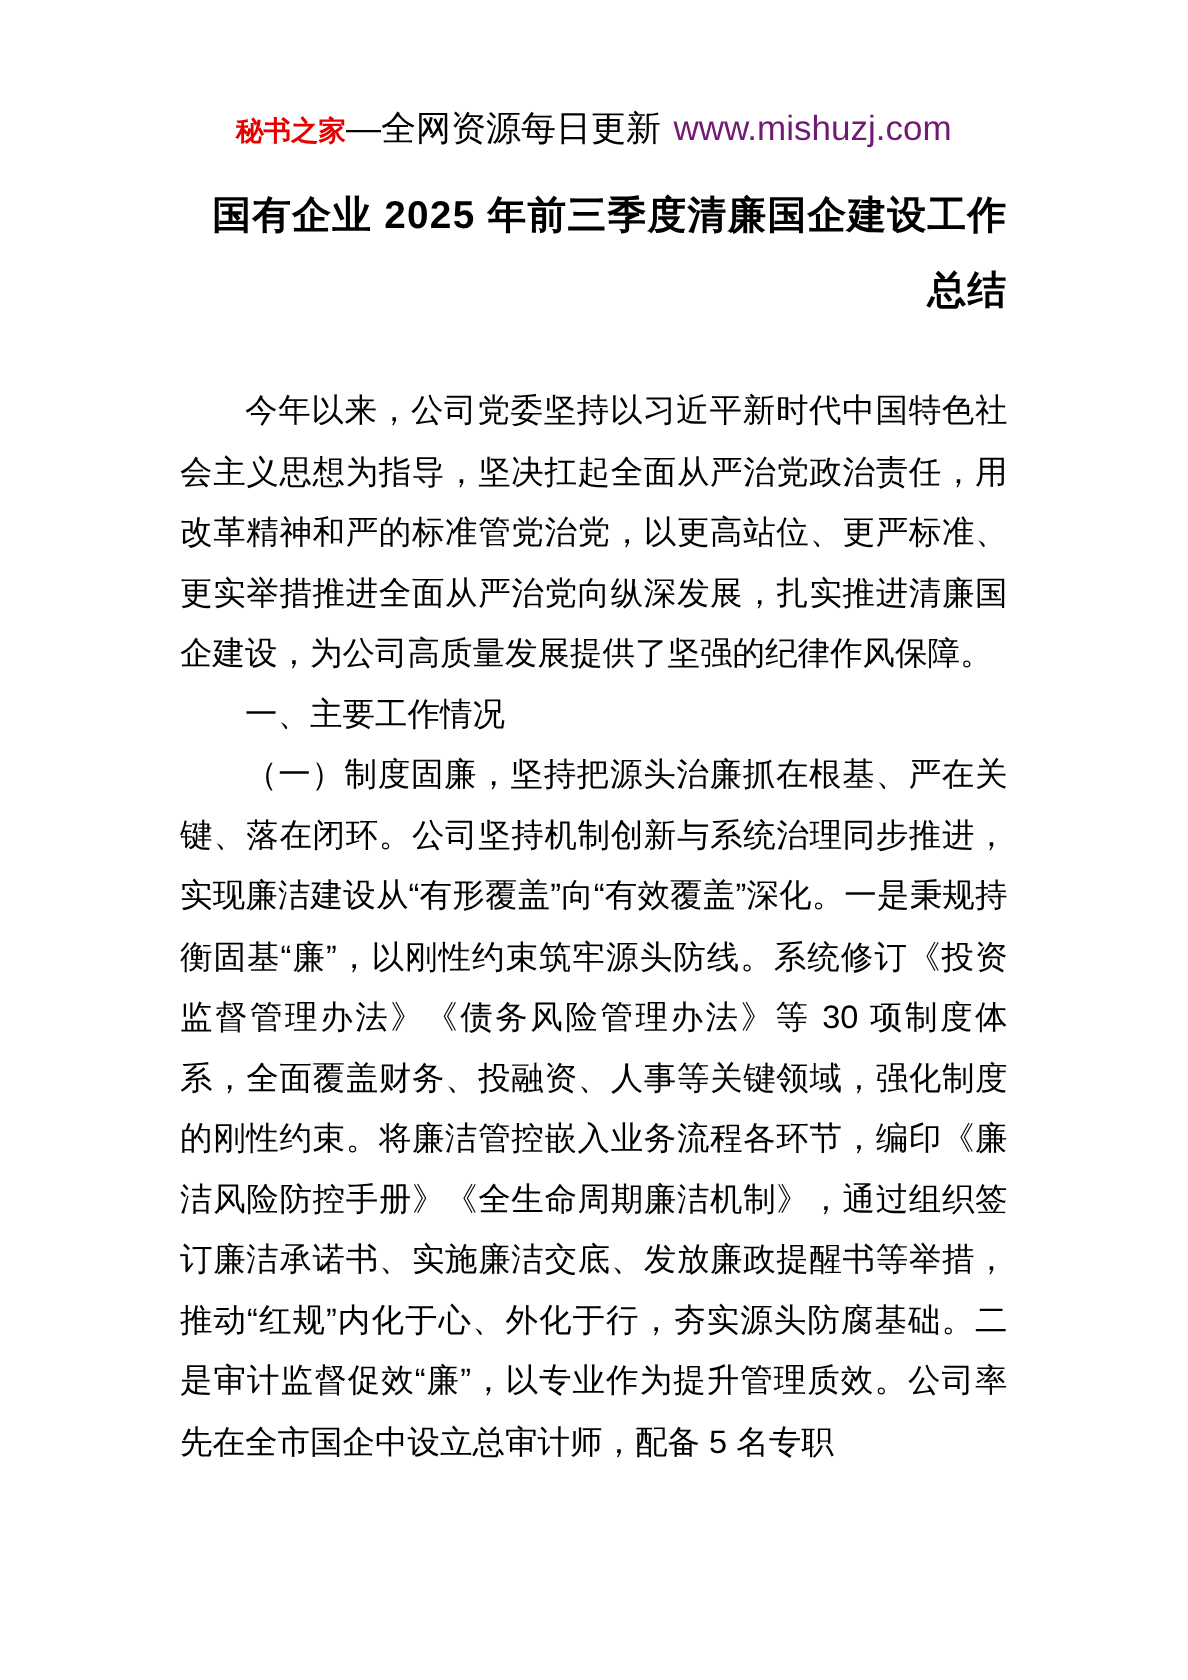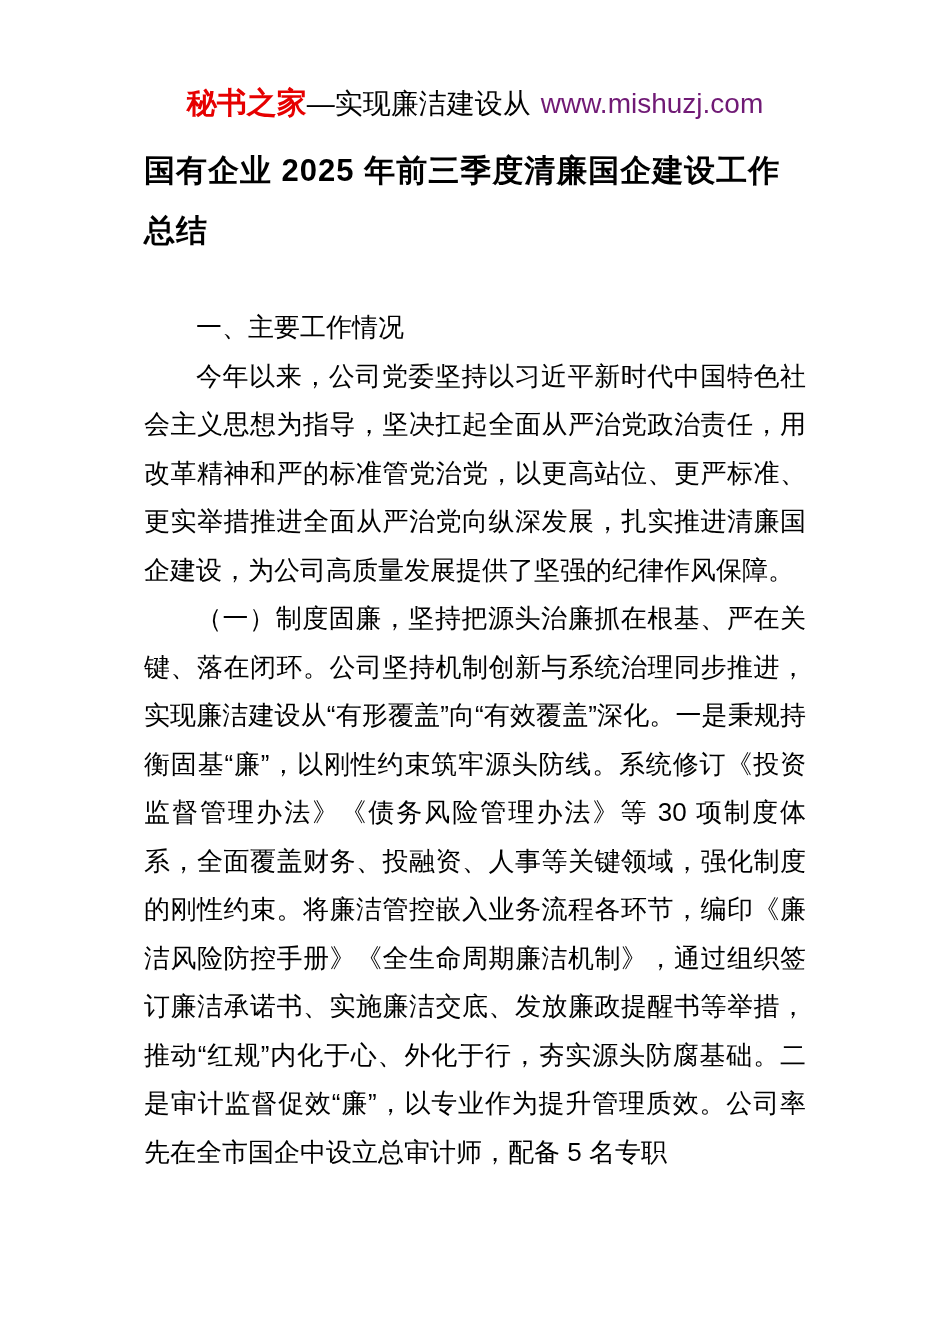--- a/index.html
+++ b/index.html
@@ -20,35 +20,35 @@
   }
   .banner {
     text-align: center;
     font-size: 28px;
     line-height: 42px;
     white-space: nowrap;
   }
   .banner .brand {
     color: #e60000;
     font-weight: bold;
-    font-size: 30px;
+    font-size: 22px;
   }
   .banner .sep { color: #000000; }
   .banner .tagline { color: #000000; }
   .banner .url {
     color: #701a75;
     margin-left: 10px;
     cursor: pointer;
     text-decoration: none;
   }
   .doc-title {
     margin: 16px 0 0 0;
     font-size: 31px;
     font-weight: bold;
-    text-align: left;
+    text-align: right;
     line-height: 60px;
     letter-spacing: 1px;
   }
   .doc-body {
     margin-top: 42px;
     font-size: 26px;
     line-height: 48.5px;
     text-align: justify;
     text-justify: inter-character;
   }
@@ -56,23 +56,23 @@
     margin: 0;
     padding: 0;
     text-indent: 2em;
   }
 </style>
 </head>
 <body>
 
 <div class="page">
 
-  <div class="banner"><span class="brand">秘书之家</span><span class="sep">—</span><span class="tagline">实现廉洁建设从</span><span class="url">www.mishuzj.com</span></div>
+  <div class="banner"><span class="brand">秘书之家</span><span class="sep">—</span><span class="tagline">全网资源每日更新</span><span class="url">www.mishuzj.com</span></div>
 
   <h1 class="doc-title">国有企业 2025 年前三季度清廉国企建设工作总结</h1>
 
   <div class="doc-body">
+    <p>今年以来，公司党委坚持以习近平新时代中国特色社会主义思想为指导，坚决扛起全面从严治党政治责任，用改革精神和严的标准管党治党，以更高站位、更严标准、更实举措推进全面从严治党向纵深发展，扎实推进清廉国企建设，为公司高质量发展提供了坚强的纪律作风保障。</p>
     <p>一、主要工作情况</p>
-    <p>今年以来，公司党委坚持以习近平新时代中国特色社会主义思想为指导，坚决扛起全面从严治党政治责任，用改革精神和严的标准管党治党，以更高站位、更严标准、更实举措推进全面从严治党向纵深发展，扎实推进清廉国企建设，为公司高质量发展提供了坚强的纪律作风保障。</p>
     <p>（一）制度固廉，坚持把源头治廉抓在根基、严在关键、落在闭环。公司坚持机制创新与系统治理同步推进，实现廉洁建设从“有形覆盖”向“有效覆盖”深化。一是秉规持衡固基“廉”，以刚性约束筑牢源头防线。系统修订《投资监督管理办法》《债务风险管理办法》等 30 项制度体系，全面覆盖财务、投融资、人事等关键领域，强化制度的刚性约束。将廉洁管控嵌入业务流程各环节，编印《廉洁风险防控手册》《全生命周期廉洁机制》，通过组织签订廉洁承诺书、实施廉洁交底、发放廉政提醒书等举措，推动“红规”内化于心、外化于行，夯实源头防腐基础。二是审计监督促效“廉”，以专业作为提升管理质效。公司率先在全市国企中设立总审计师，配备 5 名专职</p>
   </div>
 
 </div>
 
 </body></html>

